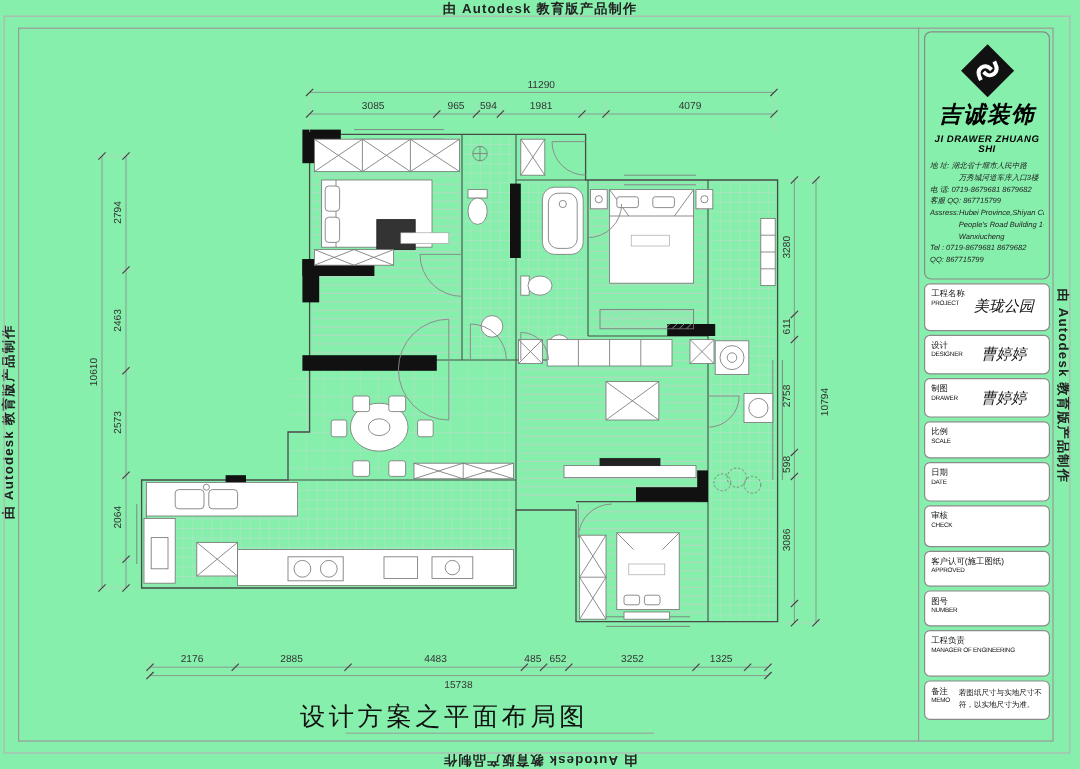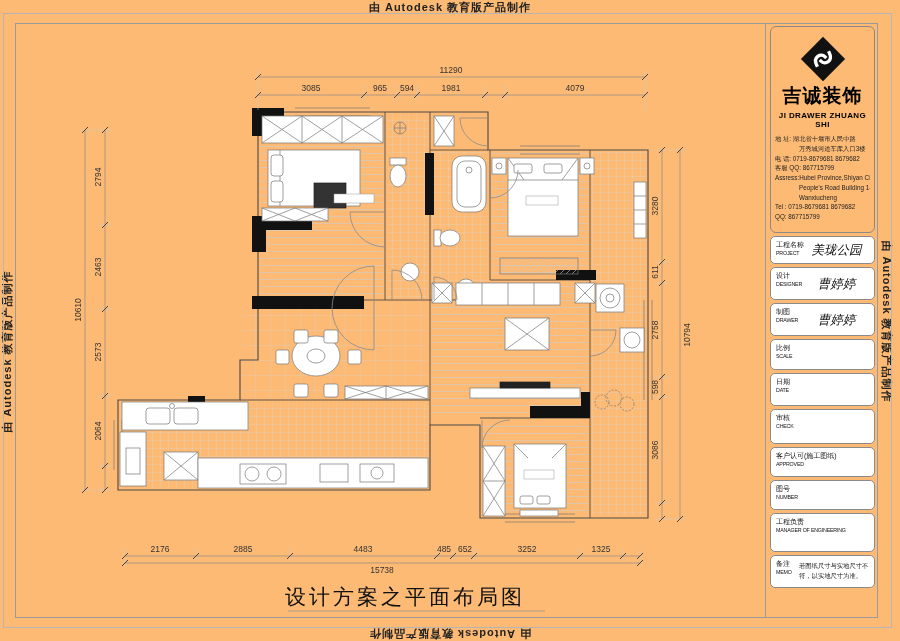--- a/index.html
+++ b/index.html
@@ -1,56 +1,56 @@
 <!DOCTYPE html>
 <html><head>
 <meta charset="utf-8">
 <style>
   * { margin:0; padding:0; box-sizing:border-box; }
   body { background:#fff; font-family:"Liberation Sans", sans-serif; }
-  .sheet { position:relative; width:900px; height:641px; background:#fdba74; overflow:hidden; }
+  .sheet { position:relative; width:900px; height:641px; background:#86efac; overflow:hidden; }
 
   
   .wm { position:absolute; font-size:11px; font-weight:bold; color:#222; letter-spacing:1px; white-space:nowrap; }
   .wm-top    { top:0px; left:0; width:900px; text-align:center; }
   .wm-bottom { bottom:0px; left:0; width:900px; text-align:center; transform:rotate(180deg); }
   .wm-left   { left:-138px; top:344px; width:290px; text-align:center; transform:rotate(-90deg); }
   .wm-right  { left:741px;  top:314px; width:290px; text-align:center; transform:rotate(90deg); }
 
   
   .outer-frame { position:absolute; left:3px; top:13px; width:889px; height:615px; border:1px solid #b5b5b5; }
   .inner-frame { position:absolute; left:15px; top:23px; width:863px; height:595px; border:1px solid #9a9a9a; }
 
   
   svg.plan { position:absolute; left:0; top:0; }
   .dim { font-size:8.5px; fill:#333; font-family:"Liberation Sans", sans-serif; }
 
   
-  .drawing-title { position:absolute; left:250px; top:583px; width:310px; text-align:center;
+  .drawing-title { position:absolute; left:250px; top:583px; width:310px; text-align:left;
     font-family:Liberation Serif, serif; font-size:21px; letter-spacing:3px; color:#111; }
 
   
   .titleblock { position:absolute; left:765px; top:23px; width:113px; height:595px; border-left:1px solid #9a9a9a; }
-  .logo-box { position:absolute; left:4px; top:3px; width:105px; height:207px; border:1px solid #8a8a8a; border-radius:6px; text-align:center; }
+  .logo-box { position:absolute; left:4px; top:3px; width:105px; height:207px; border:1px solid #8a8a8a; border-radius:6px; text-align:center;font-style:italic; }
   .logo-glyph { margin:8px auto 0 auto; display:block; }
   .company-cn { font-size:19px; font-weight:bold; color:#000; letter-spacing:1px; font-family:"DejaVu Sans", sans-serif; }
   .company-en { font-size:8px; font-weight:bold; letter-spacing:0.4px; margin-top:2px; color:#000; }
   .addr { margin-top:5px; padding:0 4px; text-align:left; font-size:6.3px; line-height:1.55; color:#222; }
   .addr div { white-space:nowrap; overflow:hidden; }
   .addr div:nth-child(2), .addr div:nth-child(6), .addr div:nth-child(7) { padding-left:24px; }
 
   .tb-rows { position:absolute; left:4px; top:213px; width:105px; display:flex; flex-direction:column; gap:3px; }
   .cell { position:relative; border:1px solid #8a8a8a; border-radius:5px; padding:3px 0 0 5px; background:#fff; }
   .cell .cn { display:block; font-size:7px; color:#111; }
   .cell .en { display:block; font-size:5.3px; color:#111; letter-spacing:-0.2px; }
   .cell-value { position:absolute; left:30px; right:2px; top:50%; transform:translateY(-50%); text-align:center;
     font-family:"DejaVu Serif", serif; font-style:italic; font-size:12.5px; color:#111; }
   .cell.memo .cell-value { left:28px; font-size:6.3px; font-style:normal; font-family:"Liberation Sans", sans-serif;
     text-align:left; line-height:1.7; }
-  .c1{height:28px}.c2{height:33px}.c3{height:33px}.c4{height:33px}.c5{height:31px}.c6{height:33px}
+  .c1{height:40px}.c2{height:33px}.c3{height:33px}.c4{height:33px}.c5{height:31px}.c6{height:33px}
   .c7{height:35px}.c8{height:30px}.c9{height:30px}.c10{height:39px}.c11{height:33px}
 </style>
 </head>
 <body>
 
 <div class="sheet">
 
   <div class="wm wm-top">由 Autodesk 教育版产品制作</div>
   <div class="wm wm-bottom">由 Autodesk 教育版产品制作</div>
   <div class="wm wm-left">由 Autodesk 教育版产品制作</div>

